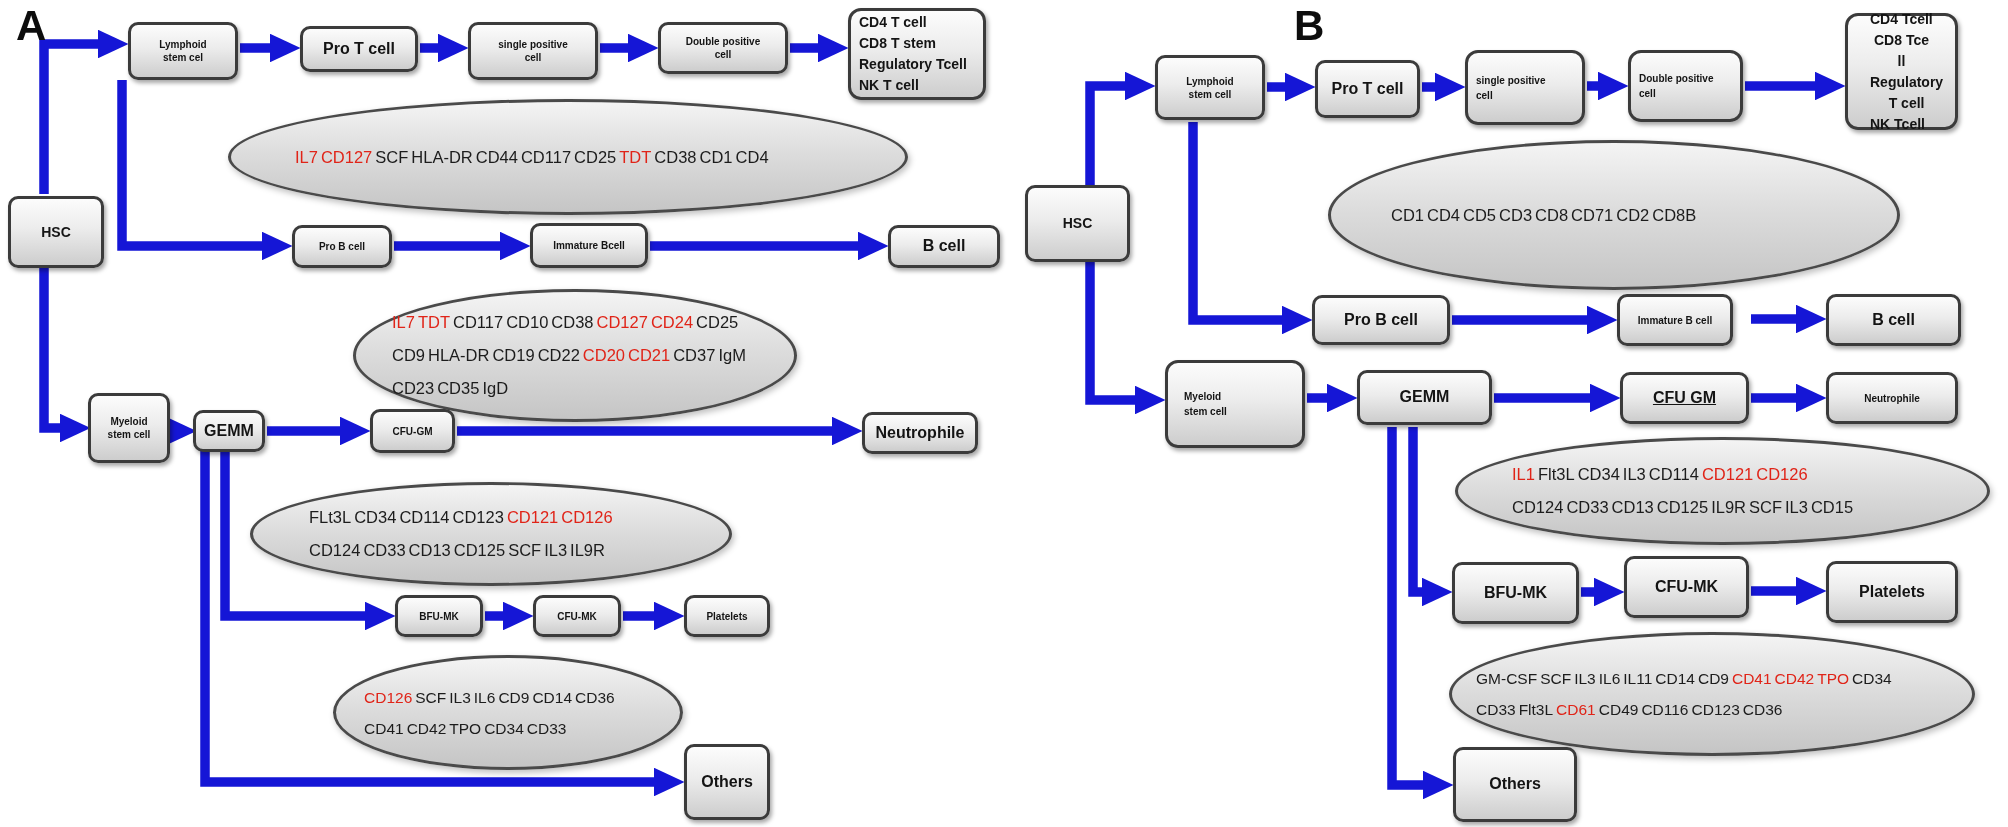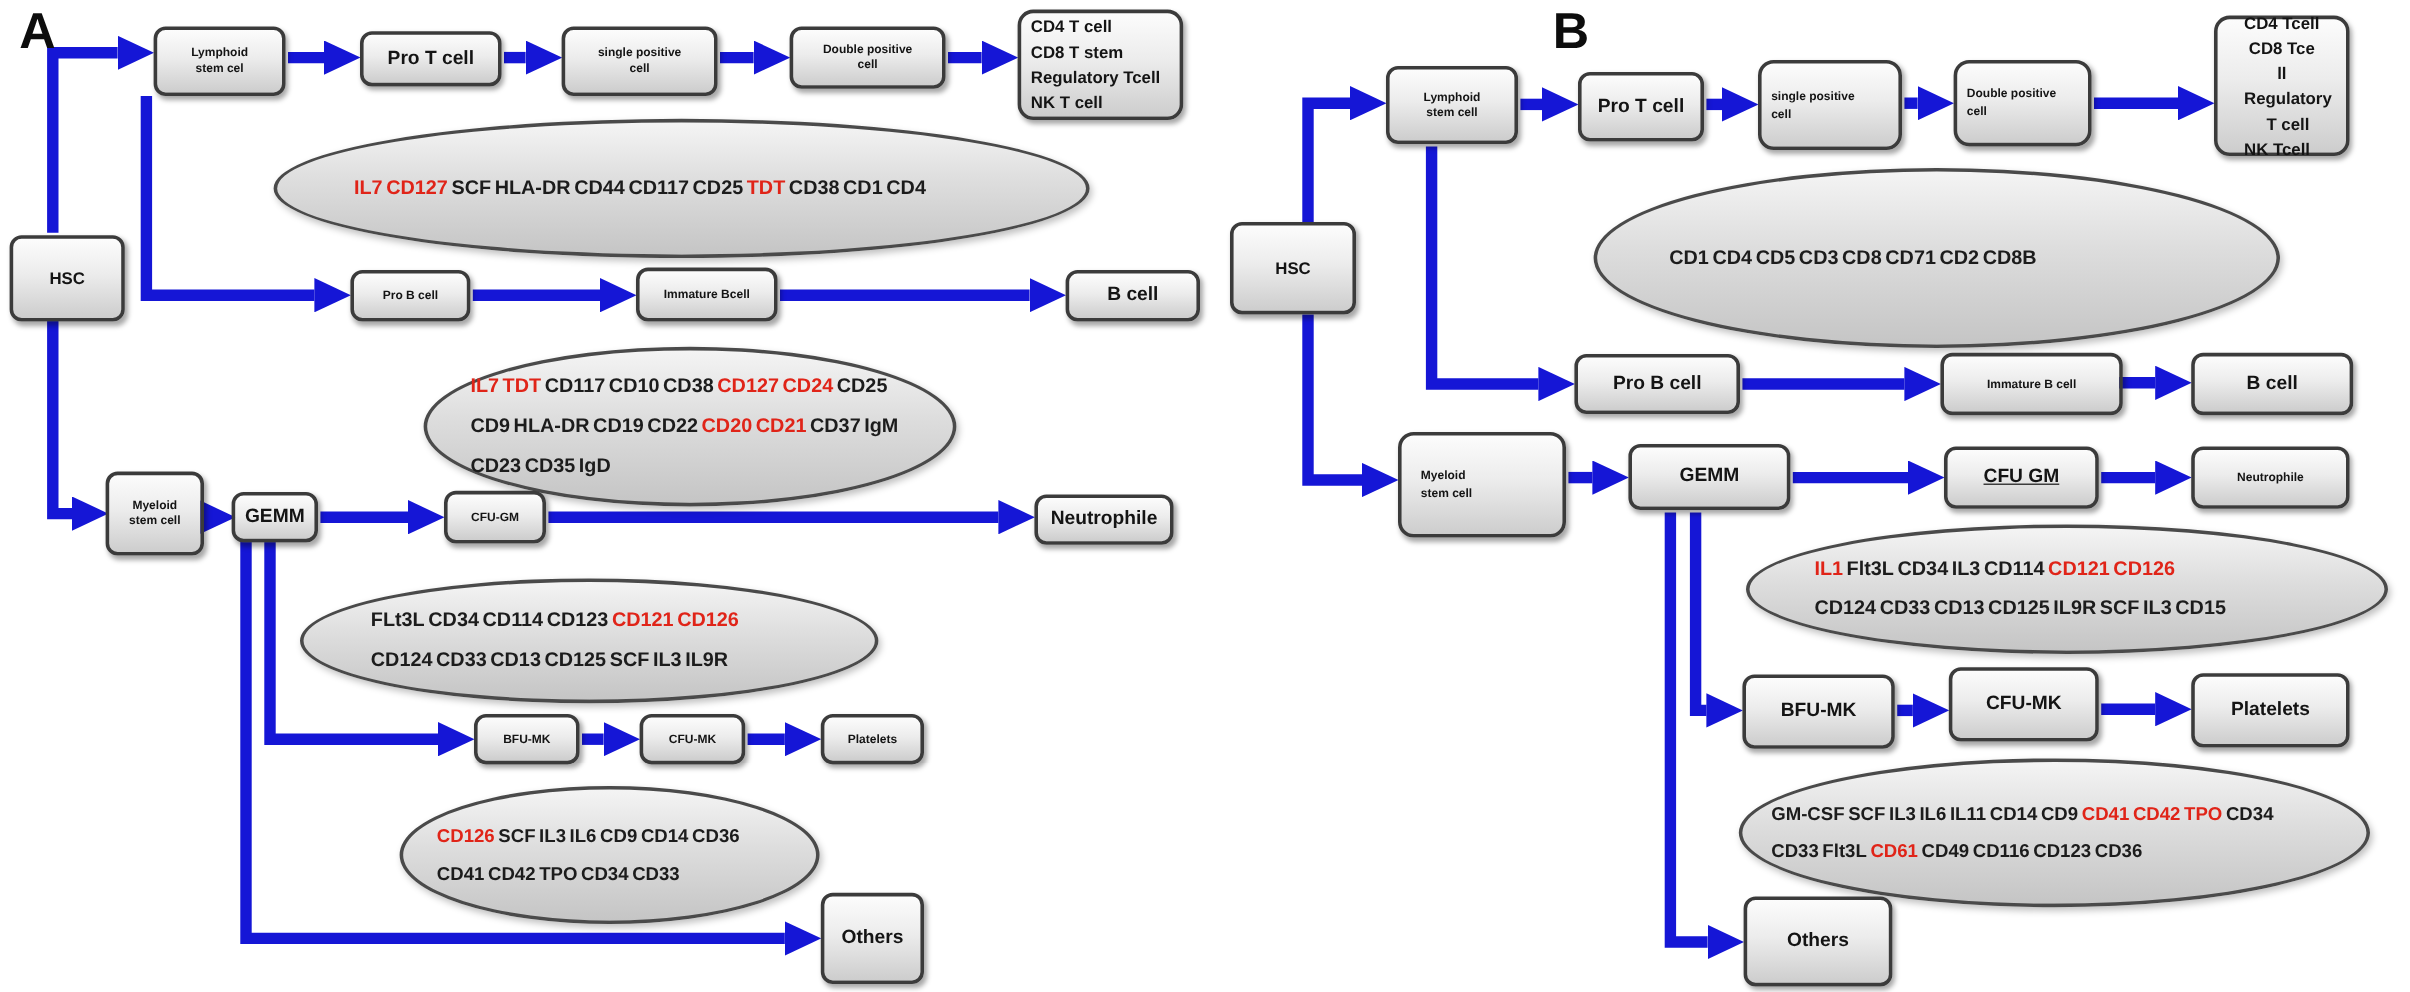--- a/index.html
+++ b/index.html
@@ -14,21 +14,21 @@
   .node.list{align-items:flex-start;text-align:center;padding:5px 8px;border-radius:13px;}
   .fs14{font-size:14px}
   .fs15{font-size:10px}
   .fs20{font-size:14px}
   .ln{line-height:1.3}
   .list .ln{line-height:1.5}
   .ellipse{position:absolute;border-radius:50%;
         background:linear-gradient(180deg,#f4f4f4 0%,#dddddd 45%,#c5c5c5 100%);
         border:3px solid #4a4a4a;display:flex;flex-direction:column;justify-content:center;
         align-items:flex-start;box-shadow:2px 3px 6px rgba(0,0,0,.25);box-sizing:border-box;}
-  .tl{white-space:nowrap;font-weight:700;font-size:16.5px;line-height:2.0;color:#1c1c1c;}
+  .tl{white-space:nowrap;font-weight:400;font-size:16.5px;line-height:2.0;color:#1c1c1c;}
   .tl span{margin-right:3px;}
   .tight .tl{font-size:15.5px;}
   .red{color:#e02418;}
 </style>
 </head>
 <body>
 
 <div id="stage">
 
   <svg id="arrows" width="2008" height="827" viewBox="0 0 2008 827">
@@ -204,21 +204,21 @@
   <div class="node list fs14" style="left:1845px;top:13px;width:113px;height:117px;padding:5px 22px;">
       <div class="ln">CD4 Tcell</div>
       <div class="ln">CD8 Tce ll</div>
       <div class="ln">Regulatory T cell</div>
       <div class="ln">NK Tcell</div>
     </div>
 
   <div class="node" style="left:1312px;top:295px;width:138px;height:50px;">
       <div class="ln">Pro B cell</div>
     </div>
-  <div class="node fs15" style="left:1617px;top:294px;width:152px;height:52px;">
+  <div class="node fs15" style="left:1617px;top:294px;width:116px;height:52px;">
       <div class="ln">Immature B cell</div>
     </div>
   <div class="node" style="left:1826px;top:294px;width:135px;height:52px;">
       <div class="ln">B cell</div>
     </div>
 
   <div class="node list fs15" style="left:1165px;top:360px;width:140px;height:88px;padding-left:16px;">
       <div class="ln">Myeloid</div>
       <div class="ln">stem cell</div>
     </div>

